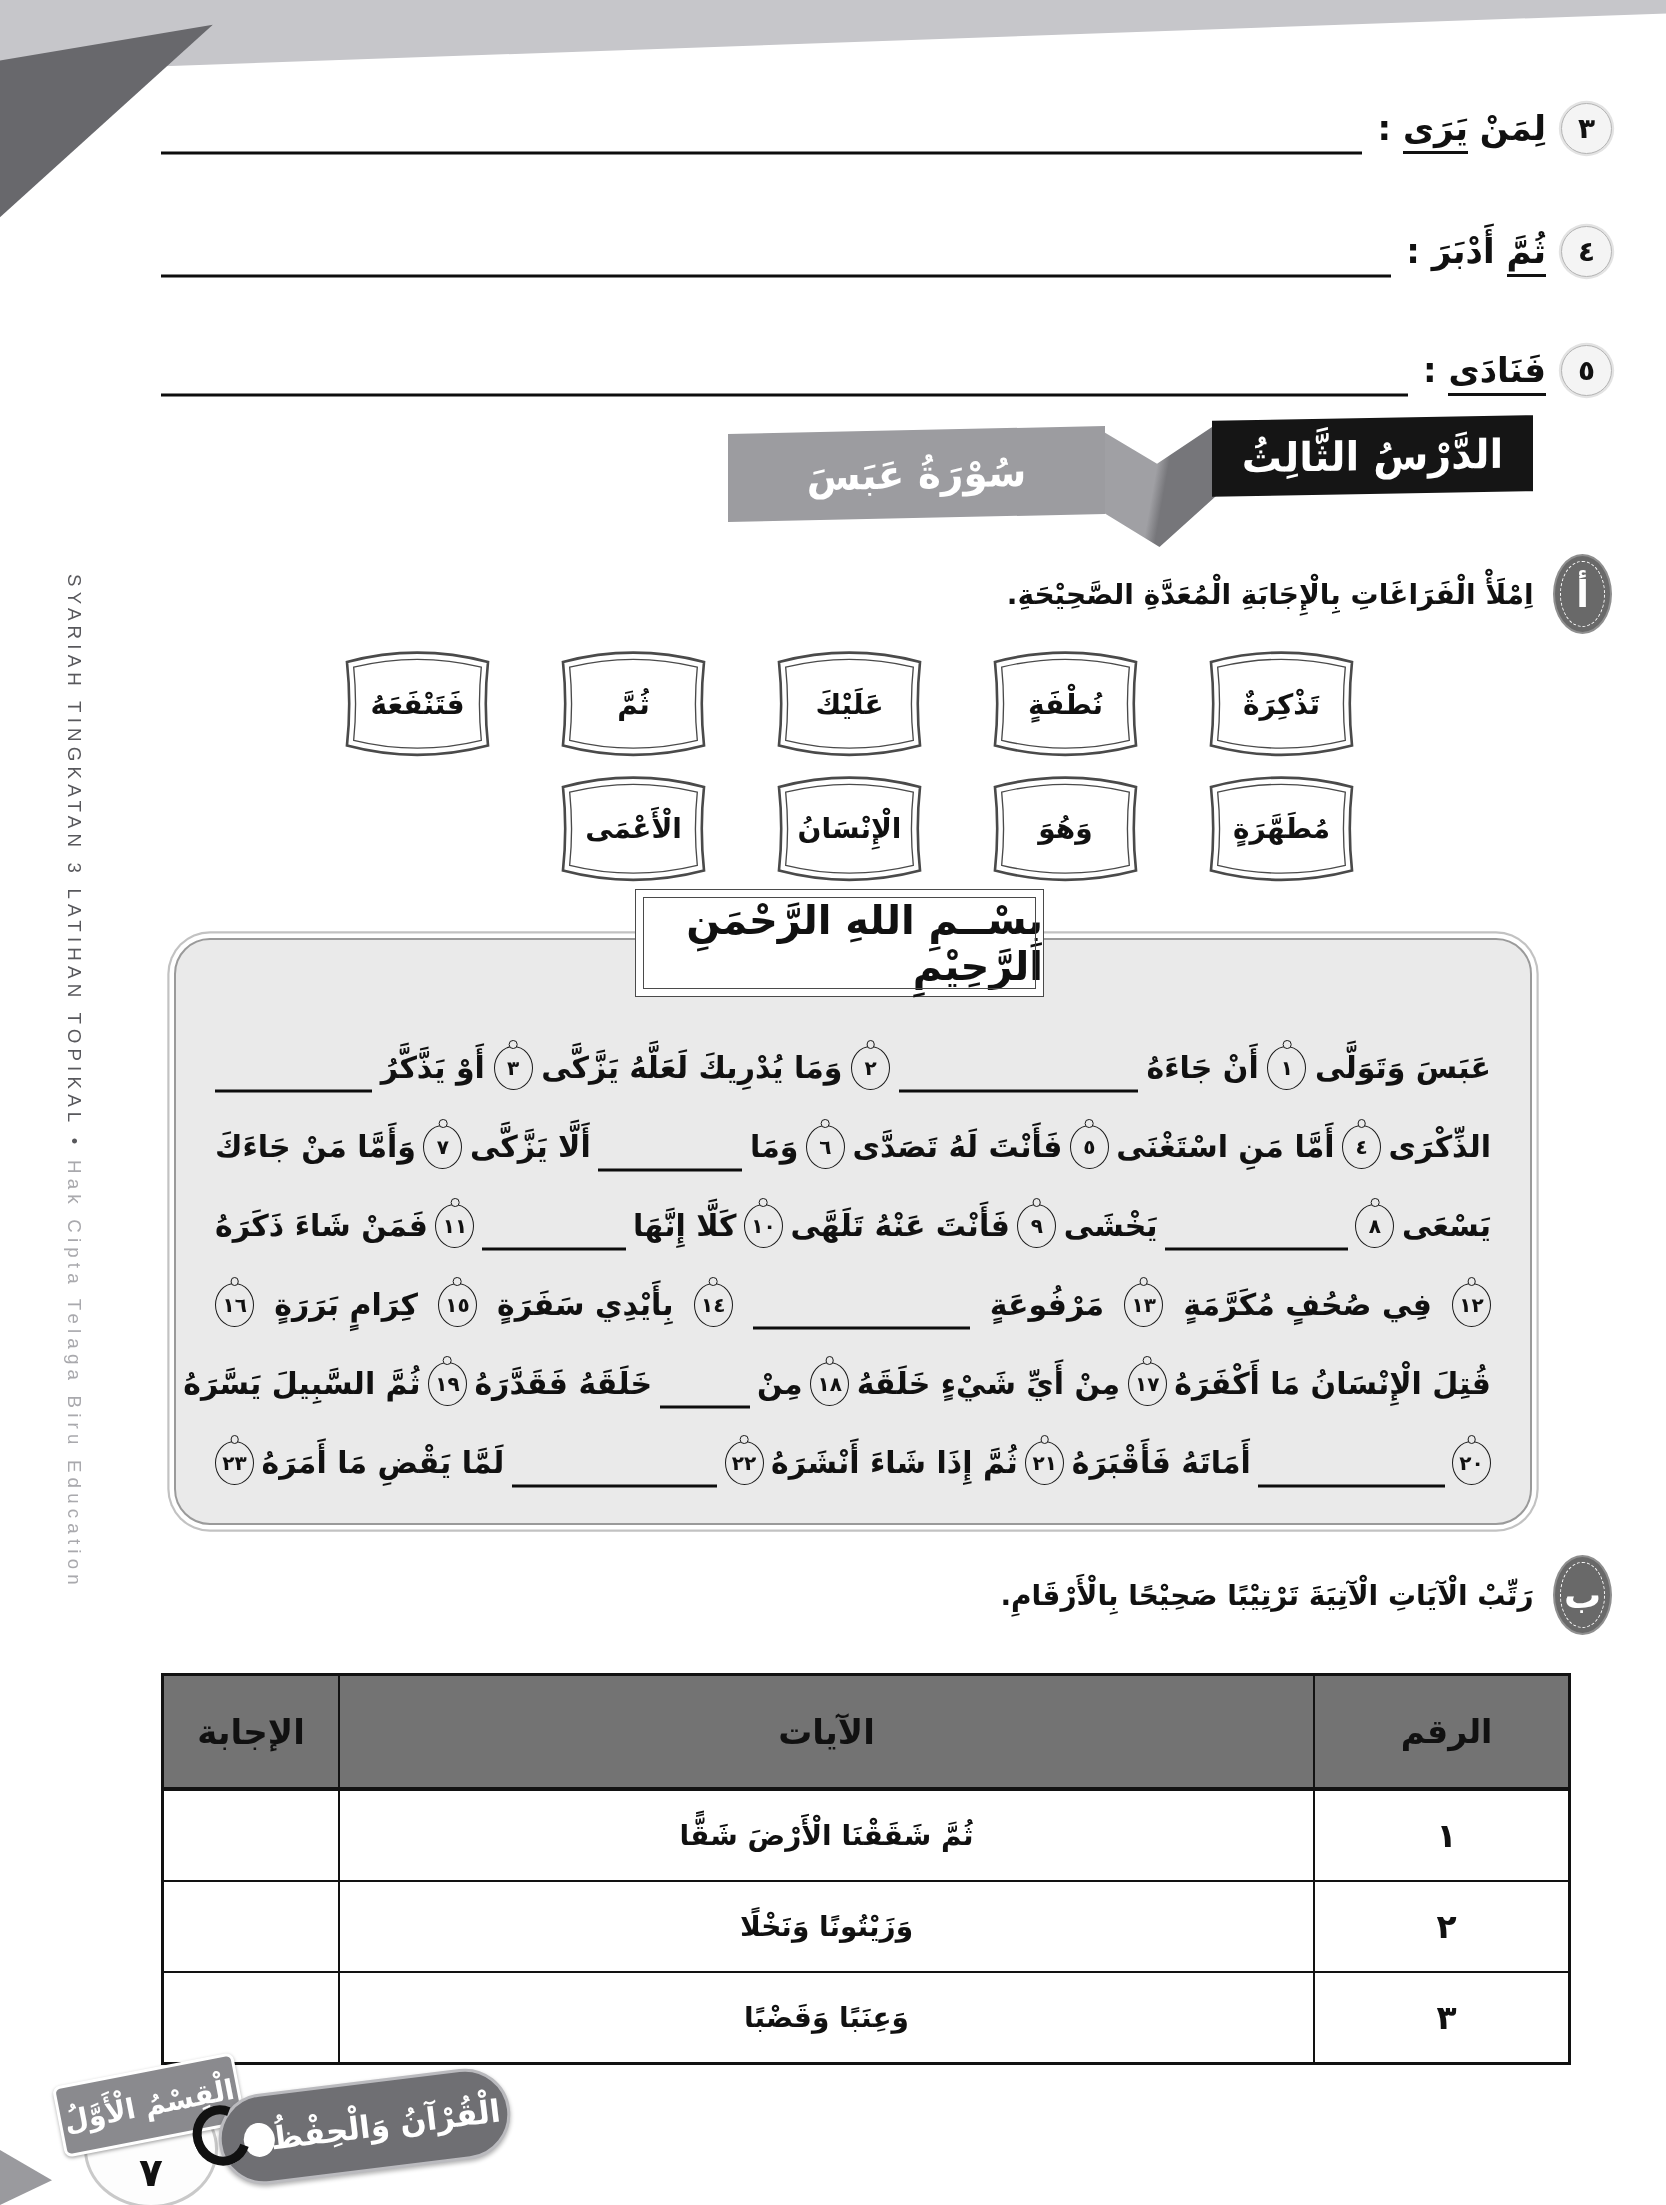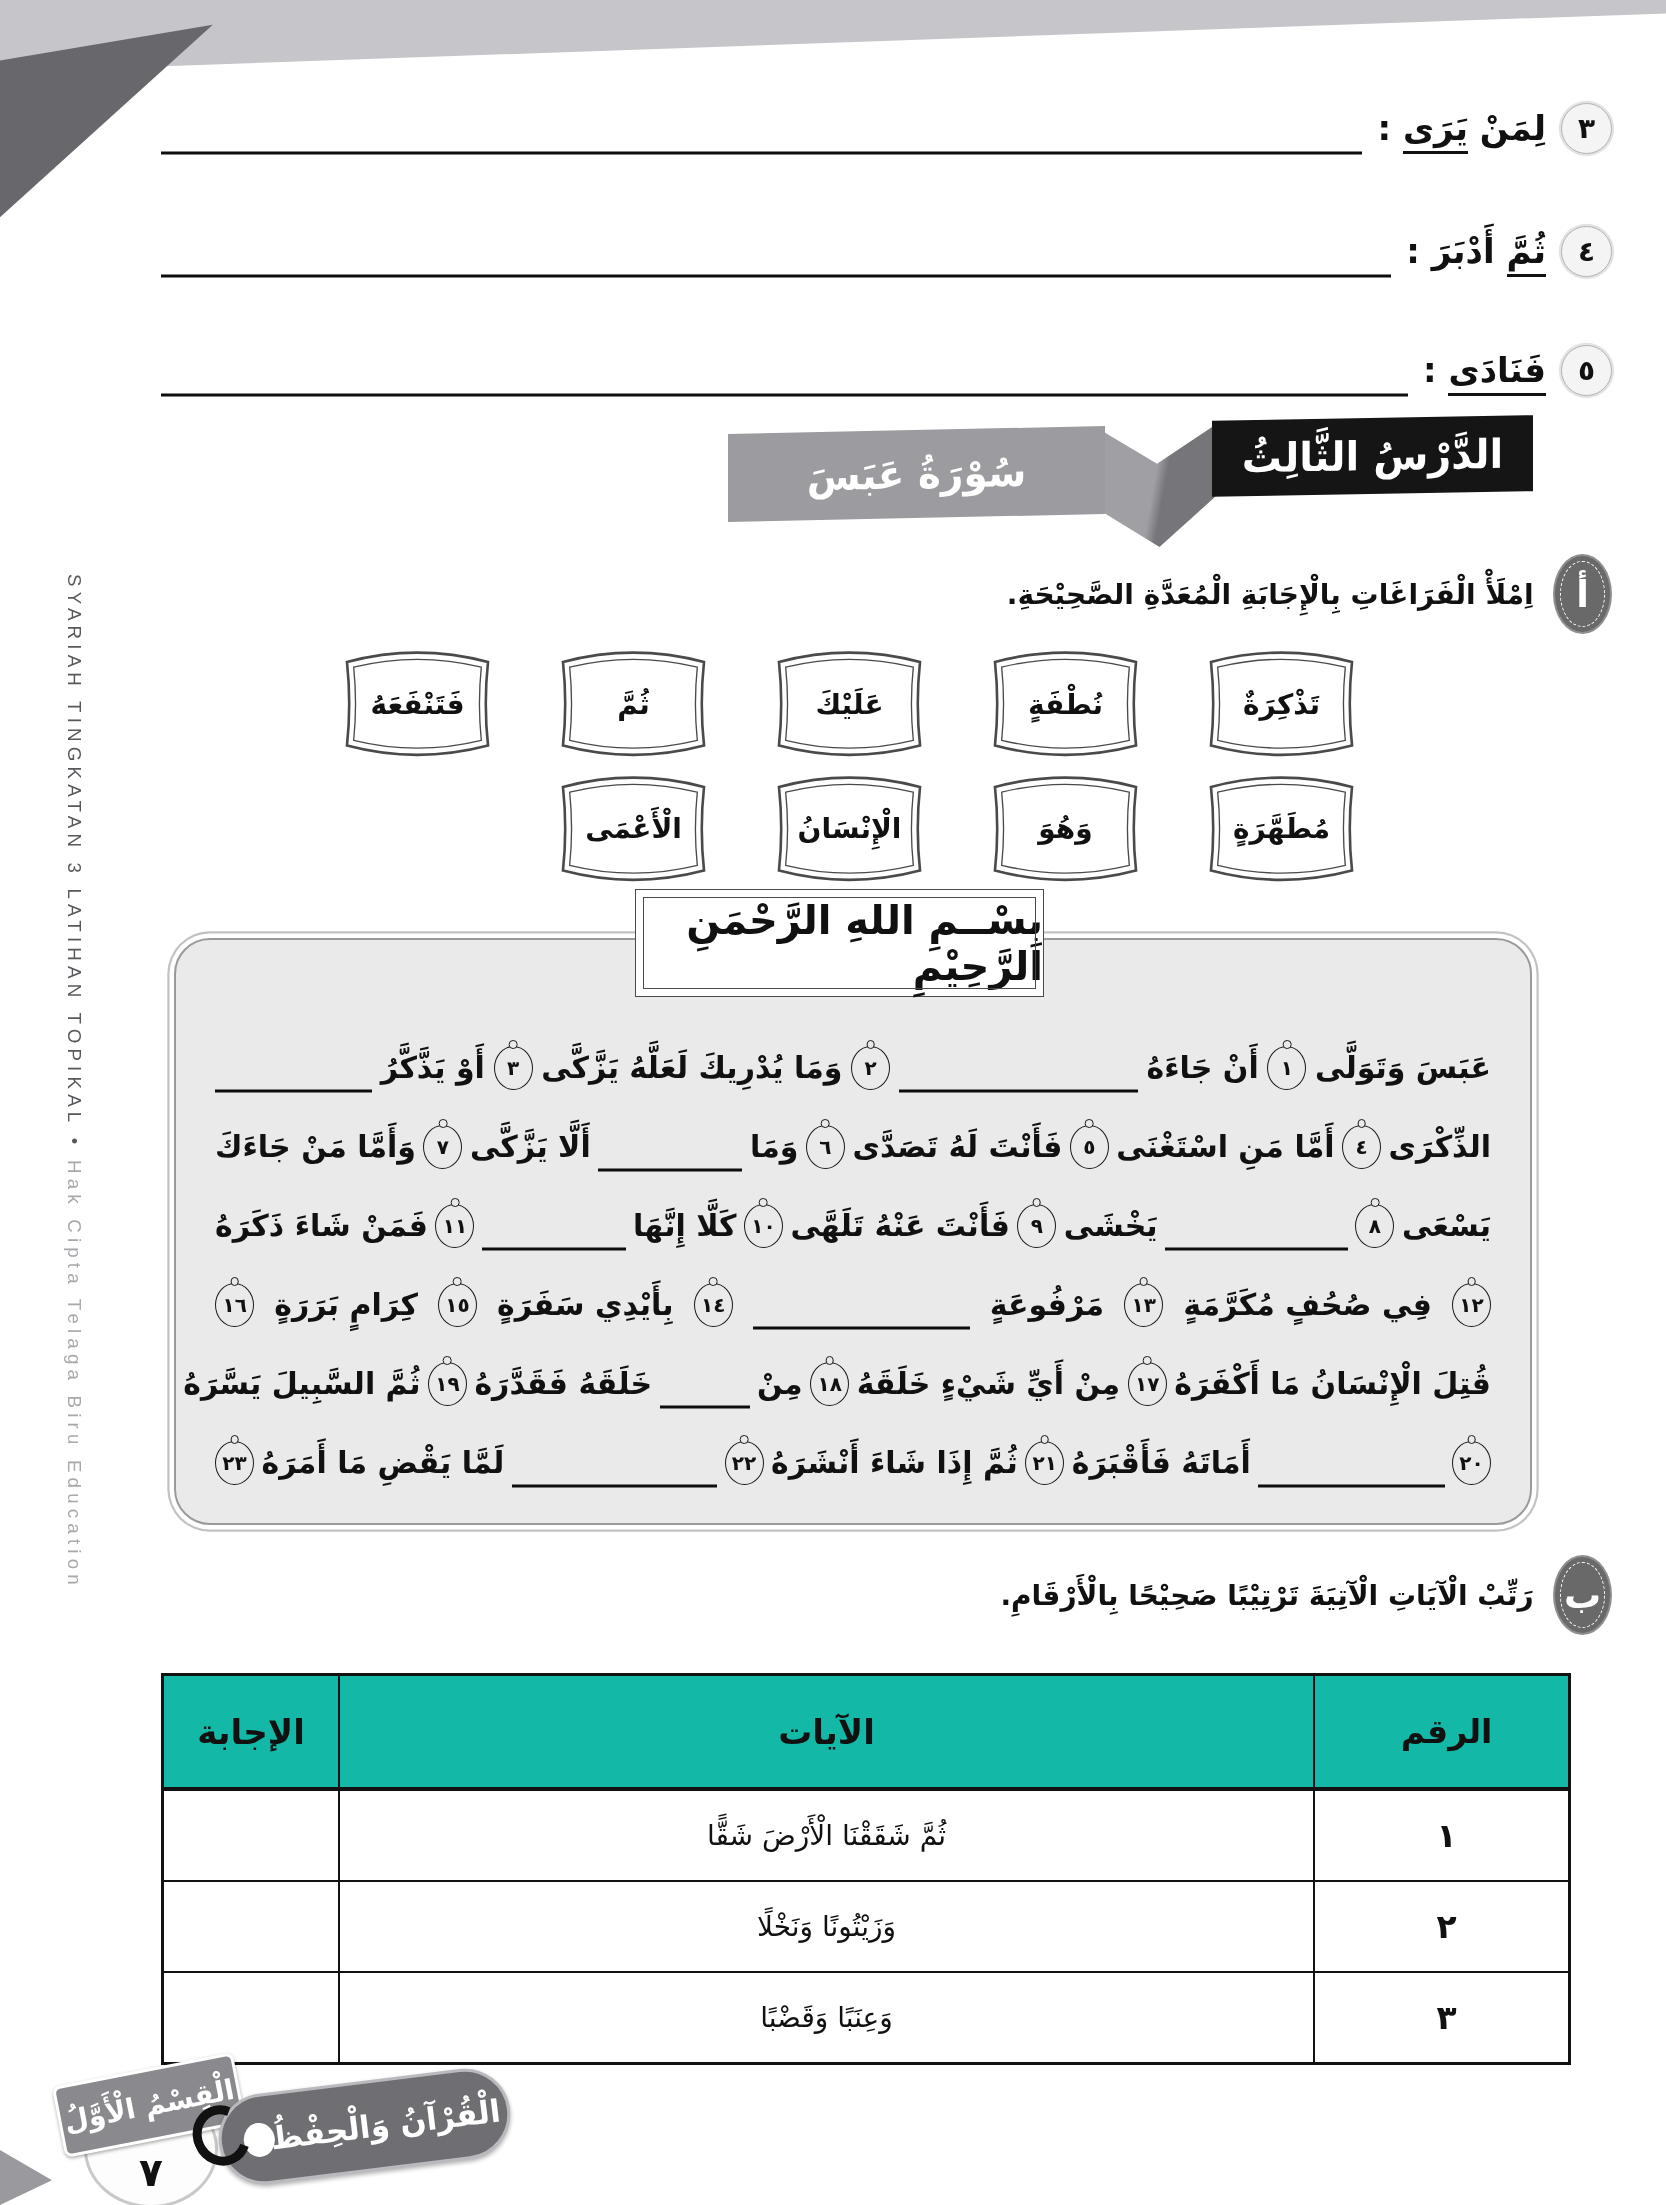--- a/index.html
+++ b/index.html
@@ -68,25 +68,25 @@
     width:37px;height:42px;border:1.5px solid #1b1b1b;border-radius:50%;font-size:20px;font-weight:bold;
     background:#eaeaea;}
   .aya::before{content:"";position:absolute;top:-6.7px;left:50%;transform:translateX(-50%);
     width:6.7px;height:6.7px;border:1.5px solid #1b1b1b;border-radius:50%;background:#eaeaea;}
   .p-blank{flex:0 1 auto;min-width:90px;height:34px;border-bottom:3.7px solid #0d0d0d;
     box-sizing:border-box;transform:translateY(7.5px);}
   
   table.vtable{position:absolute;left:161px;top:1673px;width:1410px;border-collapse:collapse;
     direction:rtl;border:3.7px solid #121212;}
   .vtable th,.vtable td{border:2.2px solid #121212;text-align:center;vertical-align:middle;}
-  .vtable th{height:109px;background:#14b8a6;font-size:34px;font-weight:bold;}
+  .vtable th{height:109px;background:#737373;font-size:34px;font-weight:bold;}
   .vtable td{height:87px;}
   .vtable th.col-num,.vtable td.cell-num{width:241px;font-size:33px;font-weight:bold;padding-left:11px;}
   .vtable th.col-ans,.vtable td.cell-ans{width:172px;}
-  .vtable td.cell-verse{font-size:28px;font-weight:normal;}
+  .vtable td.cell-verse{font-size:28px;font-weight:bold;}
   .vtable thead th{border-bottom:4.5px solid #121212;}
   
   .f-banner{position:absolute;left:57px;top:2069px;width:178px;height:66px;background:#8a8a8e;
     border:3px solid #fff;border-radius:7.5px;transform:rotate(-11deg);z-index:6;
     display:flex;align-items:center;justify-content:center;color:#fff;font-size:28px;font-weight:bold;
     box-shadow:0 1.5px 3.7px rgba(0,0,0,.35);}
   .f-circle{position:absolute;left:84px;top:2090px;width:134px;height:118px;background:#fdfdfd;
     border:3.7px solid #c9c9c9;border-radius:50%;z-index:5;display:flex;align-items:flex-end;
     justify-content:center;font-size:39px;font-weight:bold;padding-bottom:10.5px;box-sizing:border-box;}
   .f-fob{position:absolute;left:218px;top:2081px;width:293px;height:91px;background:#6f6f73;

